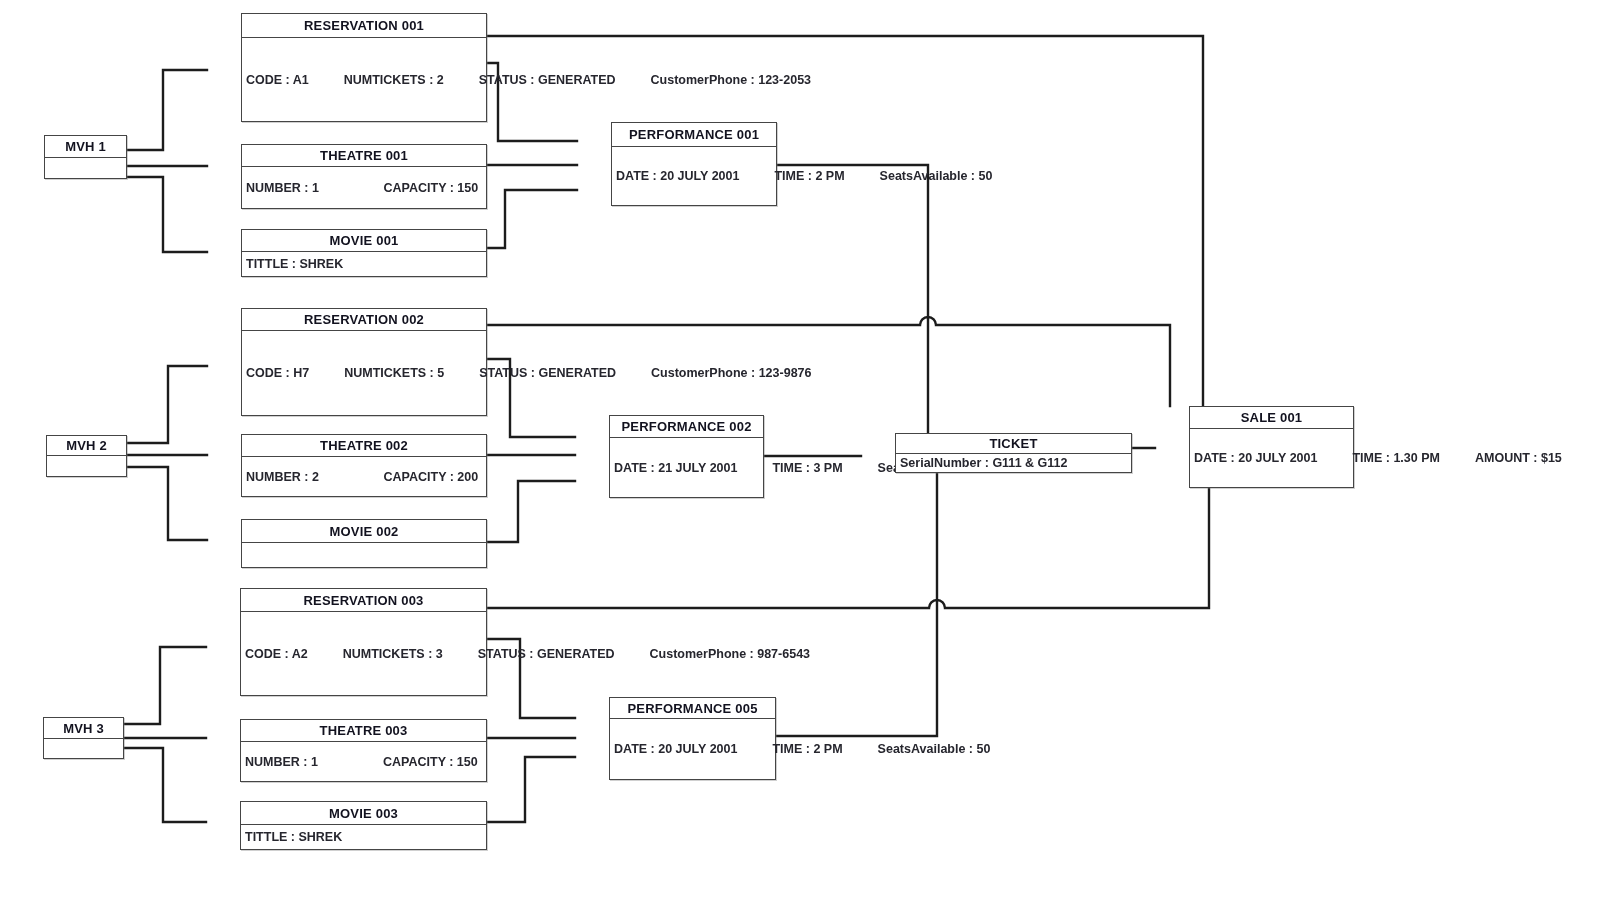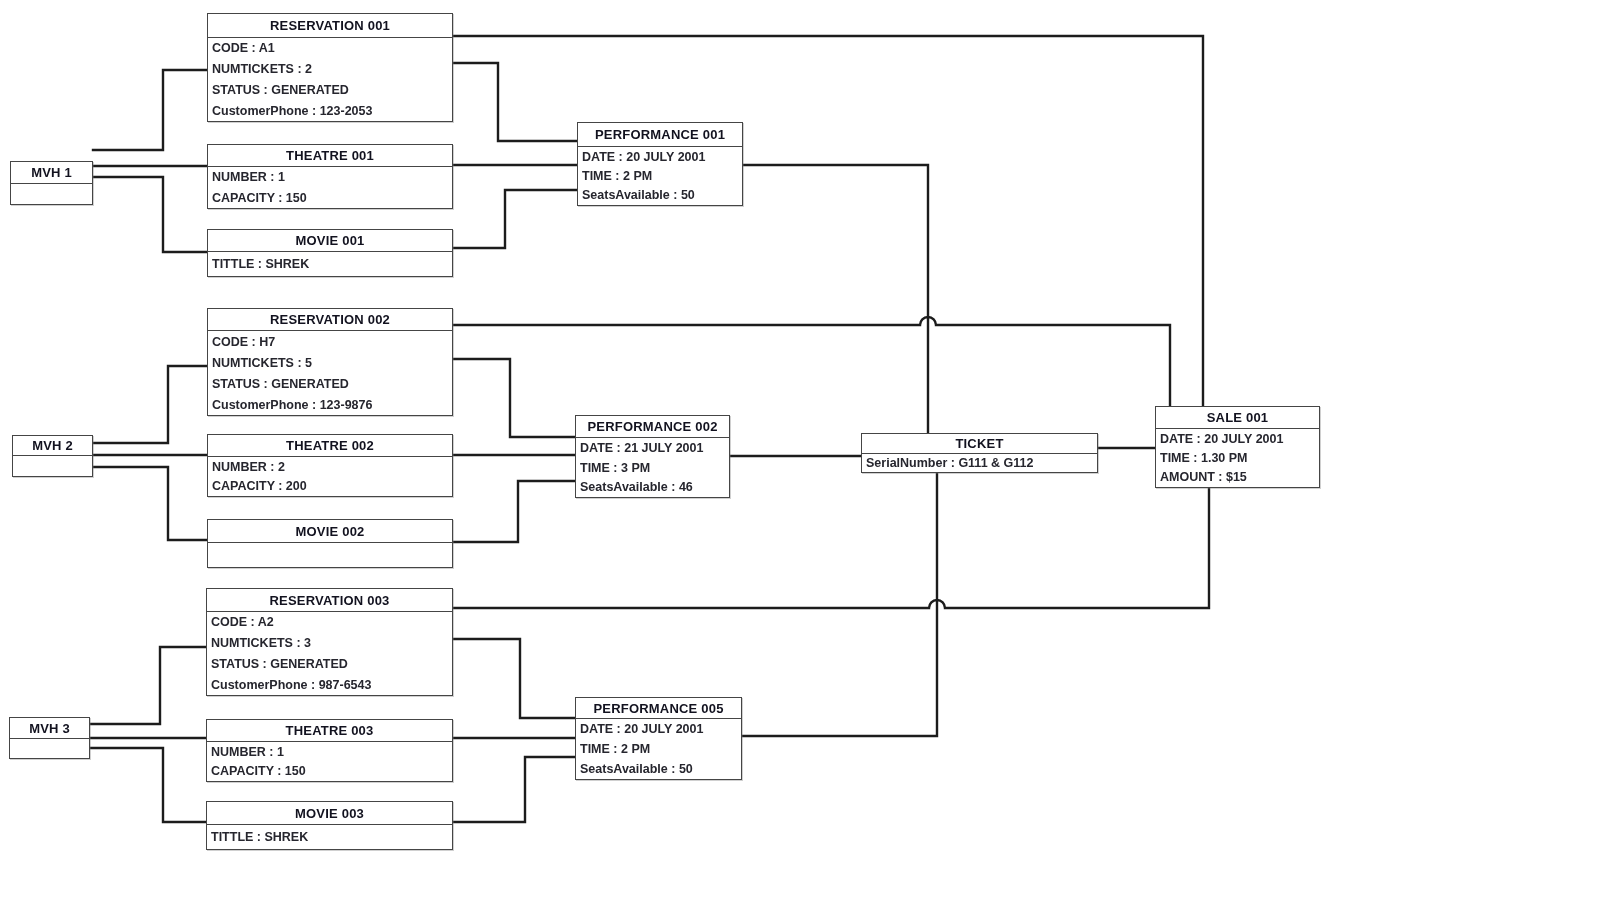--- a/index.html
+++ b/index.html
@@ -19,35 +19,36 @@
     stroke-linecap: square;
   }
   .entity {
     position: absolute;
     box-sizing: border-box;
     background: #ffffff;
     border: 1.8px solid #454545;
     display: flex;
     flex-direction: column;
     box-shadow: 1px 1px 0 rgba(120,120,120,.35);
+    margin-left: 34px;
   }
   .entity-title {
     flex: 0 0 auto;
     box-sizing: border-box;
     border-bottom: 1.6px solid #454545;
     font-weight: bold;
     font-size: 13px;
     letter-spacing: .2px;
     color: #12121f;
     display: flex;
     align-items: center;
     justify-content: center;
     white-space: nowrap;
   }
-  .entity-body { flex: 1 1 auto; display: flex; flex-direction: column; }
+  .entity-body { flex: 1 1 auto; display: flex; flex-direction: row; gap: 31px; }
   .entity-row {
     flex: 1 1 0;
     display: flex;
     align-items: center;
     padding-left: 4px;
     font-weight: bold;
     font-size: 12.5px;
     color: #26262e;
     white-space: nowrap;
   }
@@ -80,21 +81,21 @@
     <path d="M742 736 H937 V473"></path>
     <path d="M453 608 H929 A8 8 0 0 1 945 608 H1209 V488"></path>
     <path d="M90 724 H160 V647 H206"></path>
     <path d="M90 738 H206"></path>
     <path d="M90 748 H163 V822 H206"></path>
     <path d="M453 639 H520 V718 H575"></path>
     <path d="M453 738 H575"></path>
     <path d="M453 822 H525 V757 H575"></path>
   </svg>
 
-  <div class="entity" style="left:10px;top:161px;width:83px;height:44px">
+  <div class="entity" style="left:10px;top:135px;width:83px;height:44px">
     <div class="entity-title" style="height:22px">MVH 1</div>
     <div class="entity-body">
         <div class="entity-row"></div>
       </div>
   </div>
 
   <div class="entity" style="left:207px;top:13px;width:246px;height:109px">
     <div class="entity-title" style="height:24px">RESERVATION 001</div>
     <div class="entity-body">
       <div class="entity-row">CODE : A1</div>

